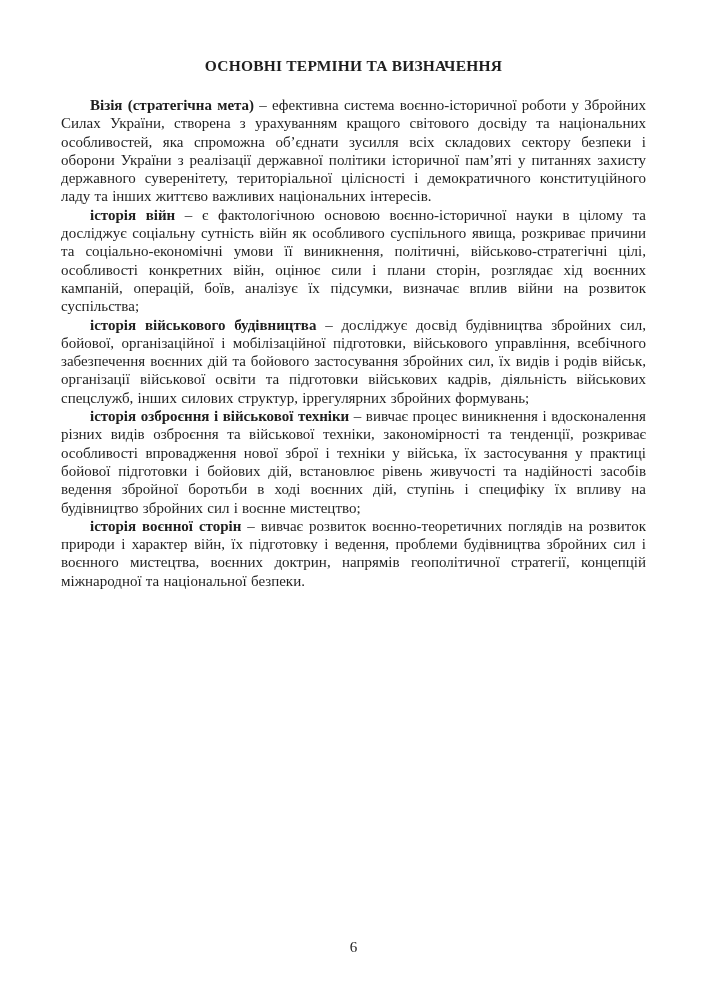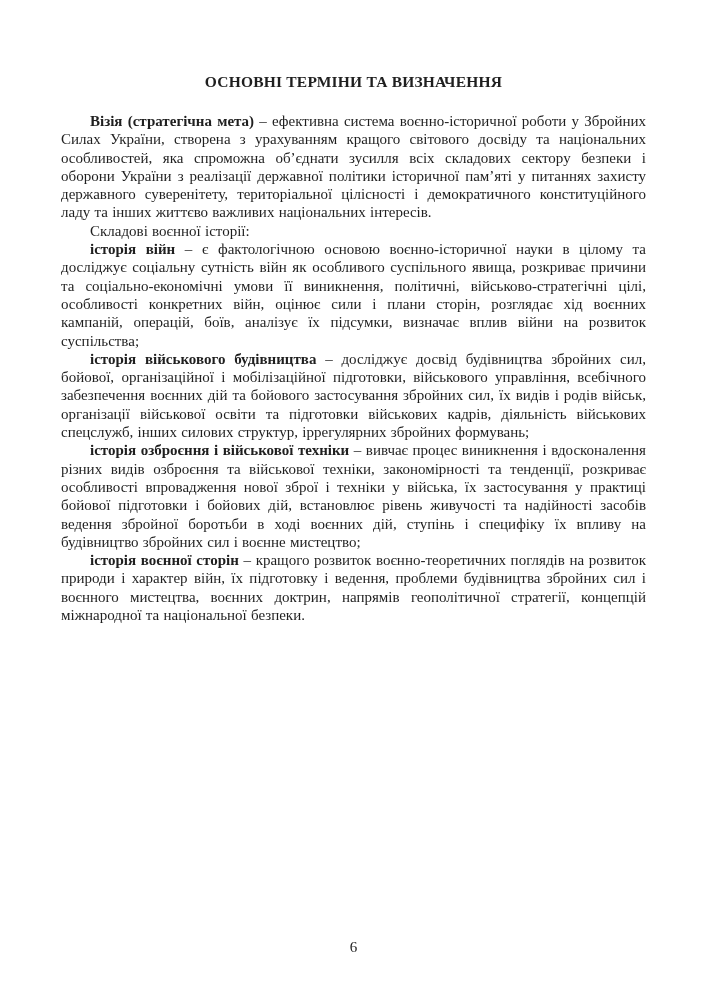--- a/index.html
+++ b/index.html
@@ -13,21 +13,21 @@
     height: 1000px;
     background: #ffffff;
     font-family: "Liberation Serif", "DejaVu Serif", serif;
     color: #1f1f1f;
     overflow: hidden;
     box-sizing: border-box;
   }
   .content {
     position: absolute;
     left: 61px;
-    top: 72px;
+    top: 56px;
     width: 585px;
   }
   .title {
     margin: 0 0 21px 0;
     font-size: 15.5px;
     line-height: 19px;
     font-weight: bold;
     text-align: center;
     letter-spacing: 0.2px;
   }
@@ -58,27 +58,26 @@
 <div class="page">
   <div class="content">
 
     <h1 class="title">ОСНОВНІ ТЕРМІНИ ТА ВИЗНАЧЕННЯ</h1>
 
     <p class="para"><span class="lead">Візія (стратегічна мета)</span><span> – ефективна система воєнно-історичної роботи у Збройних Силах України, створена з урахуванням кращого світового досвіду та національних особливостей, яка спроможна об’єднати зусилля всіх складових сектору безпеки і оборони України з реалізації державної політики історичної пам’яті у питаннях захисту державного суверенітету, територіальної цілісності і демократичного конституційного ладу та інших життєво важливих національних інтересів.</span></p>
 
 
 
 
-    <p class="para"><span class="lead"></span><span>Складові воєнної історії:</span></p>
 
     <p class="para"><span class="lead">історія війн</span><span> – є фактологічною основою воєнно-історичної науки в цілому та досліджує соціальну сутність війн як особливого суспільного явища, розкриває причини та соціально-економічні умови її виникнення, політичні, військово-стратегічні цілі, особливості конкретних війн, оцінює сили і плани сторін, розглядає хід воєнних кампаній, операцій, боїв, аналізує їх підсумки, визначає вплив війни на розвиток суспільства;</span></p>
 
 
     <p class="para"><span class="lead">історія військового будівництва</span><span> – досліджує досвід будівництва збройних сил, бойової, організаційної і мобілізаційної підготовки, військового управління, всебічного забезпечення воєнних дій та бойового застосування збройних сил, їх видів і родів військ, організації військової освіти та підготовки військових кадрів, діяльність військових спецслужб, інших силових структур, іррегулярних збройних формувань;</span></p>
 
     <p class="para"><span class="lead">історія озброєння і військової техніки</span><span> – вивчає процес виникнення і вдосконалення різних видів озброєння та військової техніки, закономірності та тенденції, розкриває особливості впровадження нової зброї і техніки у війська, їх застосування у практиці бойової підготовки і бойових дій, встановлює рівень живучості та надійності засобів ведення збройної боротьби в ході воєнних дій, ступінь і специфіку їх впливу на будівництво збройних сил і воєнне мистецтво;</span></p>
 
-    <p class="para"><span class="lead">історія воєнної сторін</span><span> – кращого розвиток воєнно-теоретичних поглядів на розвиток природи і характер війн, їх підготовку і ведення, проблеми будівництва збройних сил і воєнного мистецтва, воєнних доктрин, напрямів геополітичної стратегії, концепцій міжнародної та національної безпеки.</span></p>
+    <p class="para"><span class="lead">історія воєнної сторін</span><span> – вивчає розвиток воєнно-теоретичних поглядів на розвиток природи і характер війн, їх підготовку і ведення, проблеми будівництва збройних сил і воєнного мистецтва, воєнних доктрин, напрямів геополітичної стратегії, концепцій міжнародної та національної безпеки.</span></p>
 
   </div>
 
   <div class="page-number">6</div>
 </div>
 
 </body></html>

